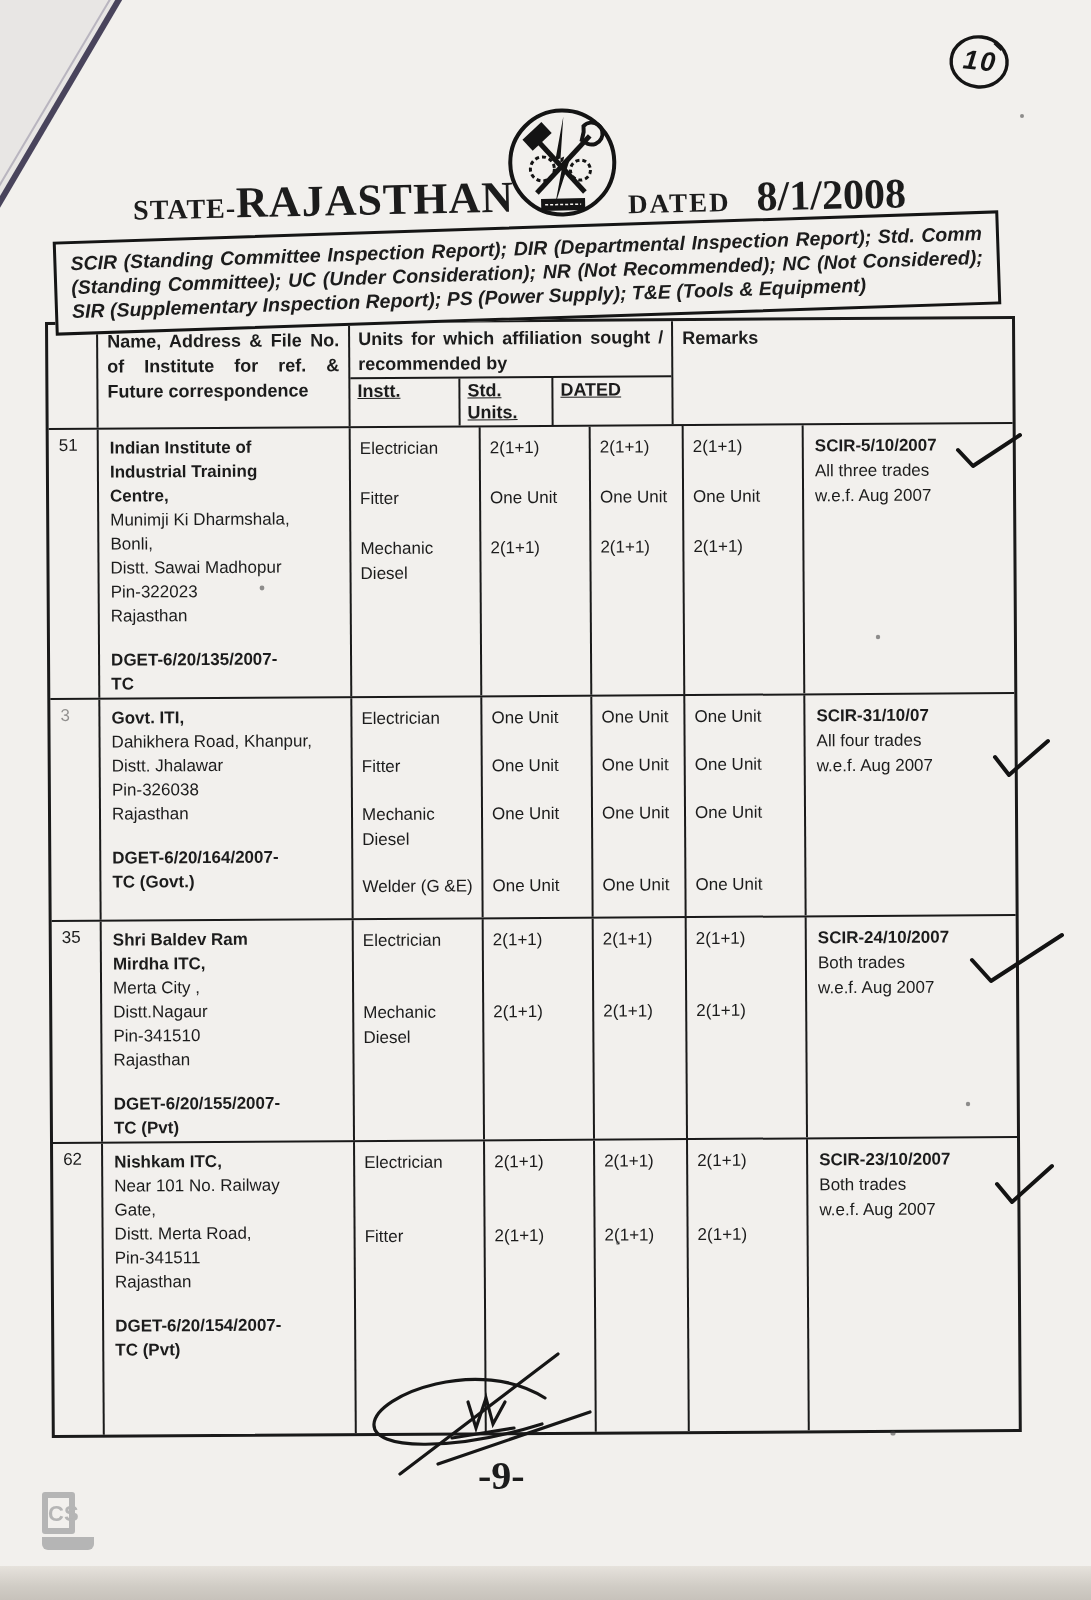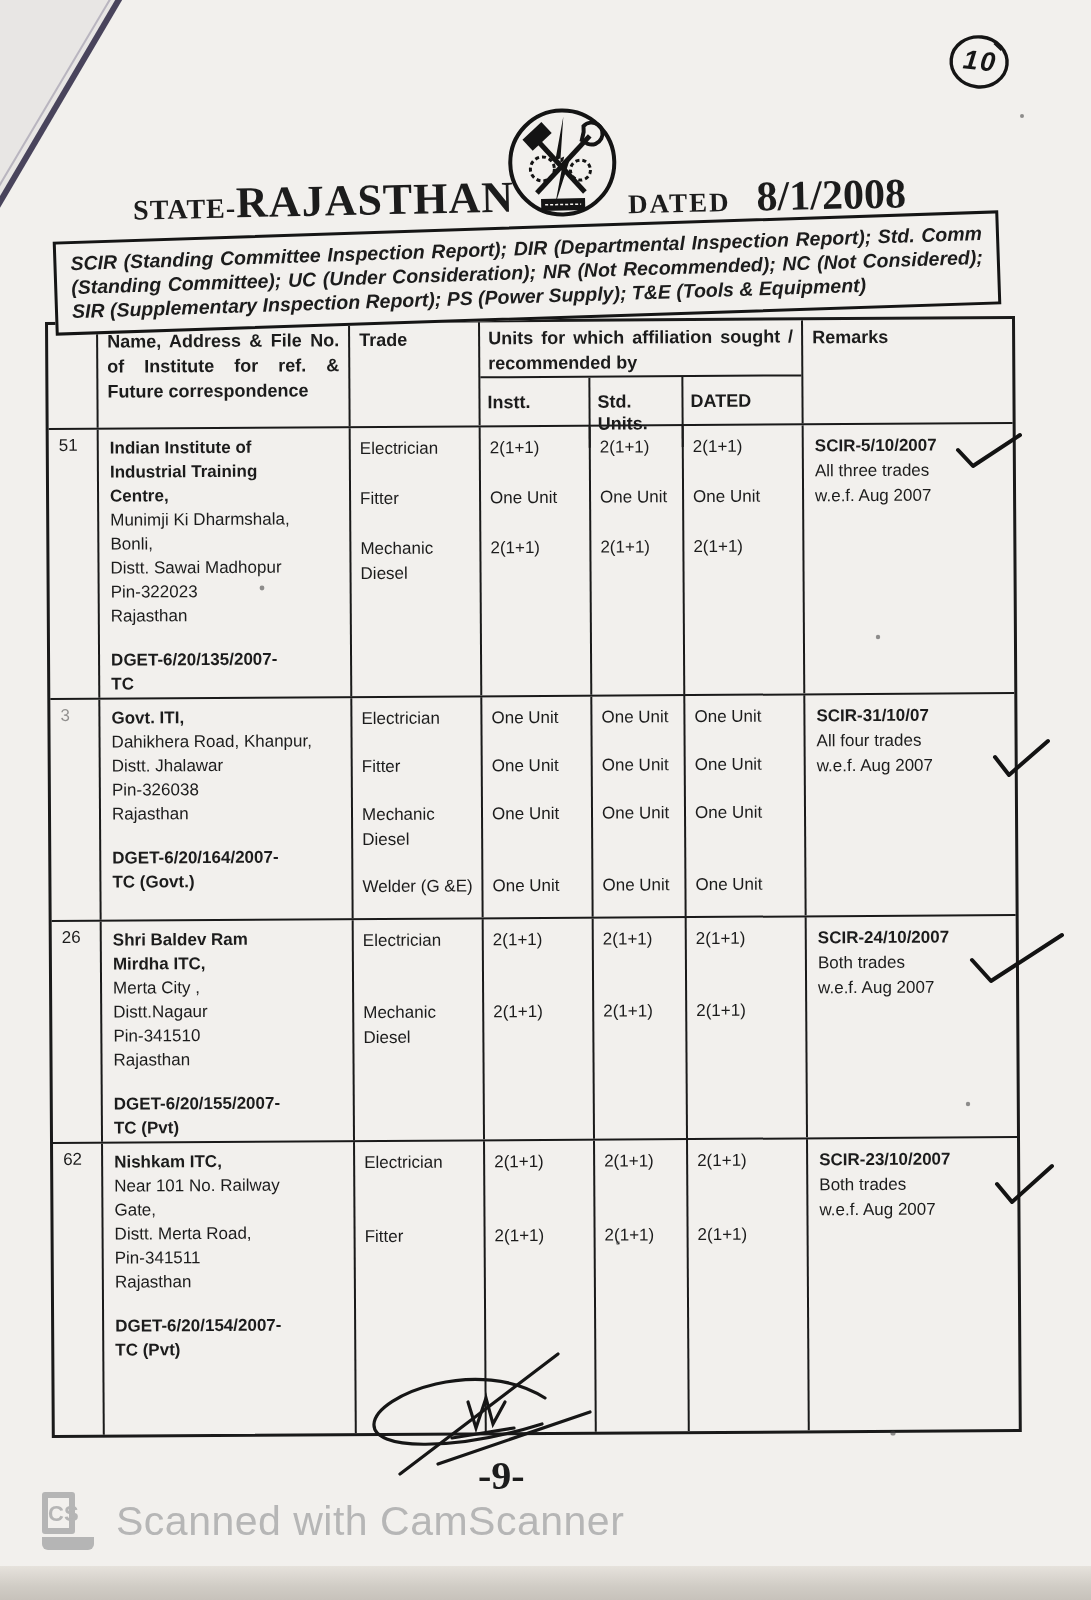--- a/index.html
+++ b/index.html
@@ -43,21 +43,21 @@
   .c-num  { width:50px;  flex:none; }
   .c-name { width:252px; flex:none; }
   .c-trade{ width:130px; flex:none; }
   .c-instt{ width:110px; flex:none; }
   .c-std  { width:93px;  flex:none; }
   .c-dget { width:120px; flex:none; }
   .c-rem  { width:215px; flex:none; }
   .c-units{ width:323px; flex:none; display:flex; flex-direction:column; }
   .units-title { height:56px; border-bottom:2px solid #1a1a1a; padding:4px 8px; text-align:justify; line-height:25px; }
   .units-sub { display:flex; flex:1; }
-  .units-sub > div { padding:13px 7px; line-height:22px; }
+  .units-sub > div { padding:1px 7px; line-height:22px;text-decoration:underline; }
   .units-sub .c-instt, .units-sub .c-std { border-right:2px solid #1a1a1a; }
   .thead .c-name, .thead .c-trade, .thead .c-rem { padding:5px 9px; line-height:25px; }
   .thead .c-name { text-align:justify; }
   .trow { display:flex; border-top:2px solid #1a1a1a; }
   .trow > div { border-right:2px solid #1a1a1a; }
   .trow > div:last-child { border-right:none; }
   .trow .c-num { padding:6px 0 0 10px; font-size:17px; }
   .trow .c-num.faint span { opacity:.45; }
   .trow .c-name { padding:7px 8px 0 11px; line-height:24px; }
   .inst-name { font-weight:700; }
@@ -114,21 +114,20 @@
     </div>
   </div>
 
   <div class="note-box">SCIR (Standing Committee Inspection Report); DIR (Departmental Inspection Report); Std. Comm (Standing Committee); UC (Under Consideration); NR (Not Recommended); NC (Not Considered); SIR (Supplementary Inspection Report); PS (Power Supply); T&amp;E (Tools &amp; Equipment)</div>
 
   <div class="doc-table">
 
     <div class="thead">
       <div class="c-num"></div>
       <div class="c-name">Name, Address &amp; File No. of Institute for ref.  &amp; Future correspondence</div>
-      <div class="c-trade">Trade</div>
       <div class="c-units">
         <div class="units-title">Units for which affiliation sought / recommended by</div>
         <div class="units-sub">
           <div class="c-instt">Instt.</div>
           <div class="c-std">Std. Units.</div>
           <div class="c-dget">DATED</div>
         </div>
       </div>
       <div class="c-rem">Remarks</div>
     </div>
@@ -222,21 +221,21 @@
         <div class="entry">One Unit</div>
       </div>
       <div class="c-rem">
         <div class="rref">SCIR-31/10/07</div>
         <div>All four trades</div>
         <div>w.e.f. Aug 2007</div>
       </div>
     </div>
 
     <div class="trow" style="height:222px">
-      <div class="c-num"><span>26</span></div>
+      <div class="c-num"><span>35</span></div>
       <div class="c-name">
         <div class="inst-name">
           <div>Shri Baldev Ram</div>
           <div>Mirdha ITC,</div>
         </div>
         <div>
           <div>Merta City ,</div>
           <div>Distt.Nagaur</div>
           <div>Pin-341510</div>
           <div>Rajasthan</div>
@@ -340,17 +339,16 @@
     </g>
   </svg>
 
   <div class="page-num">-9-</div>
 
   <div class="cs-footer">
     <div class="cs-icon">
       <div class="cs-box">CS</div>
       <div class="cs-tab"></div>
     </div>
-    <div class="cs-text">Scanned with CamScanner</div>
   </div>
 
   <div class="bottom-strip"></div>
 </div>
 
 </body></html>

